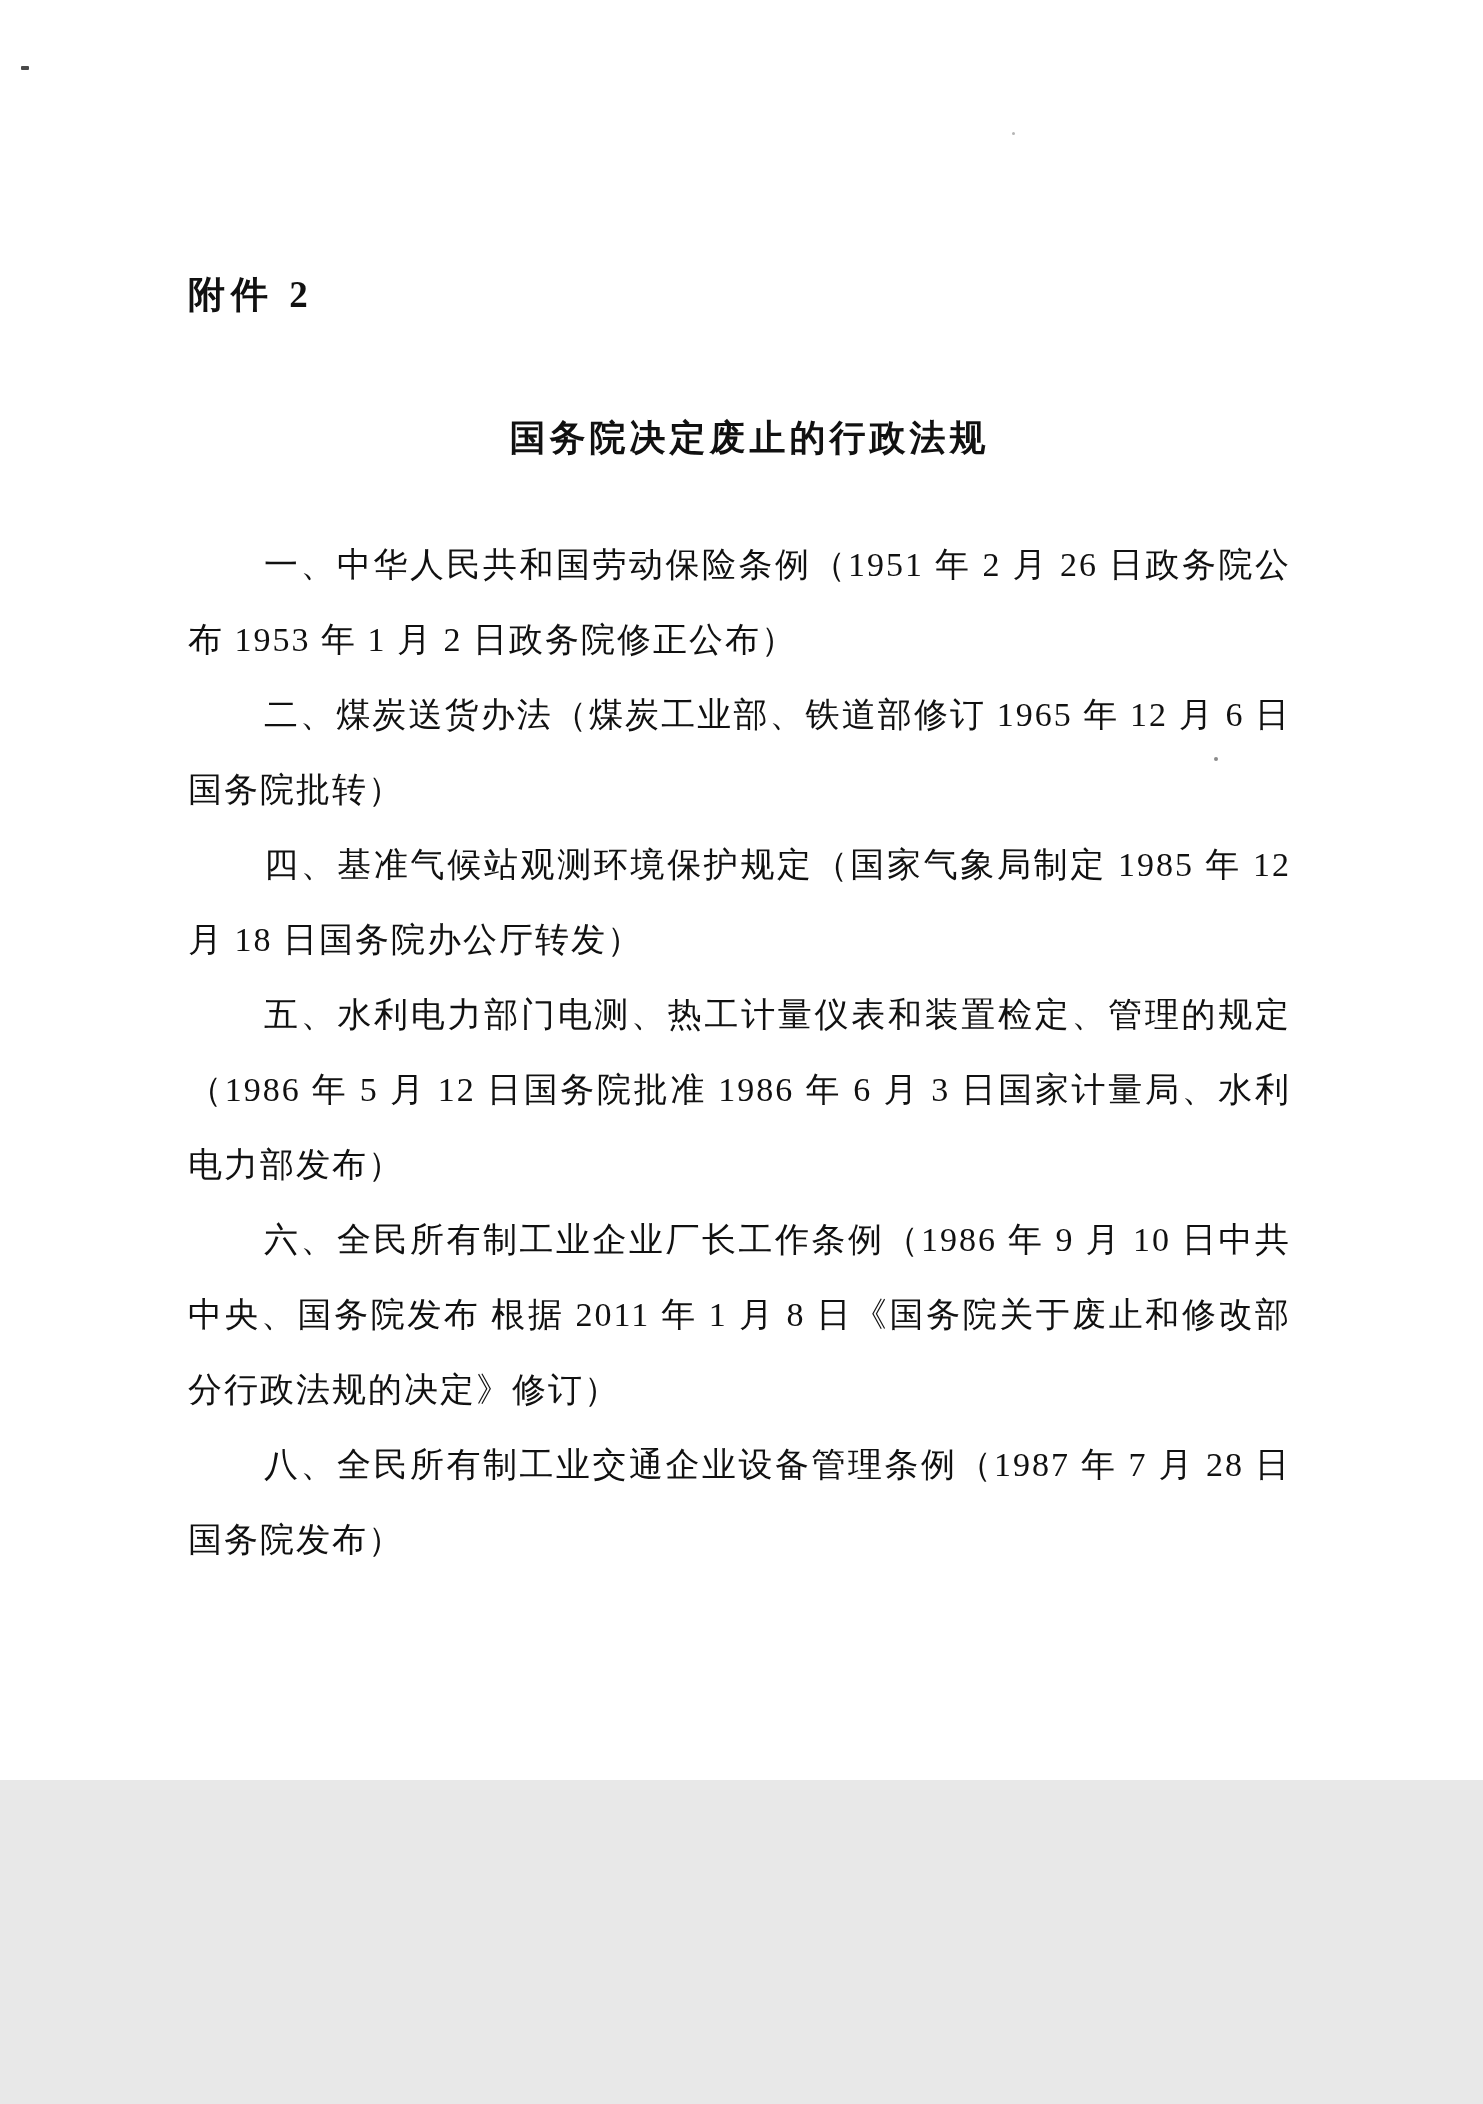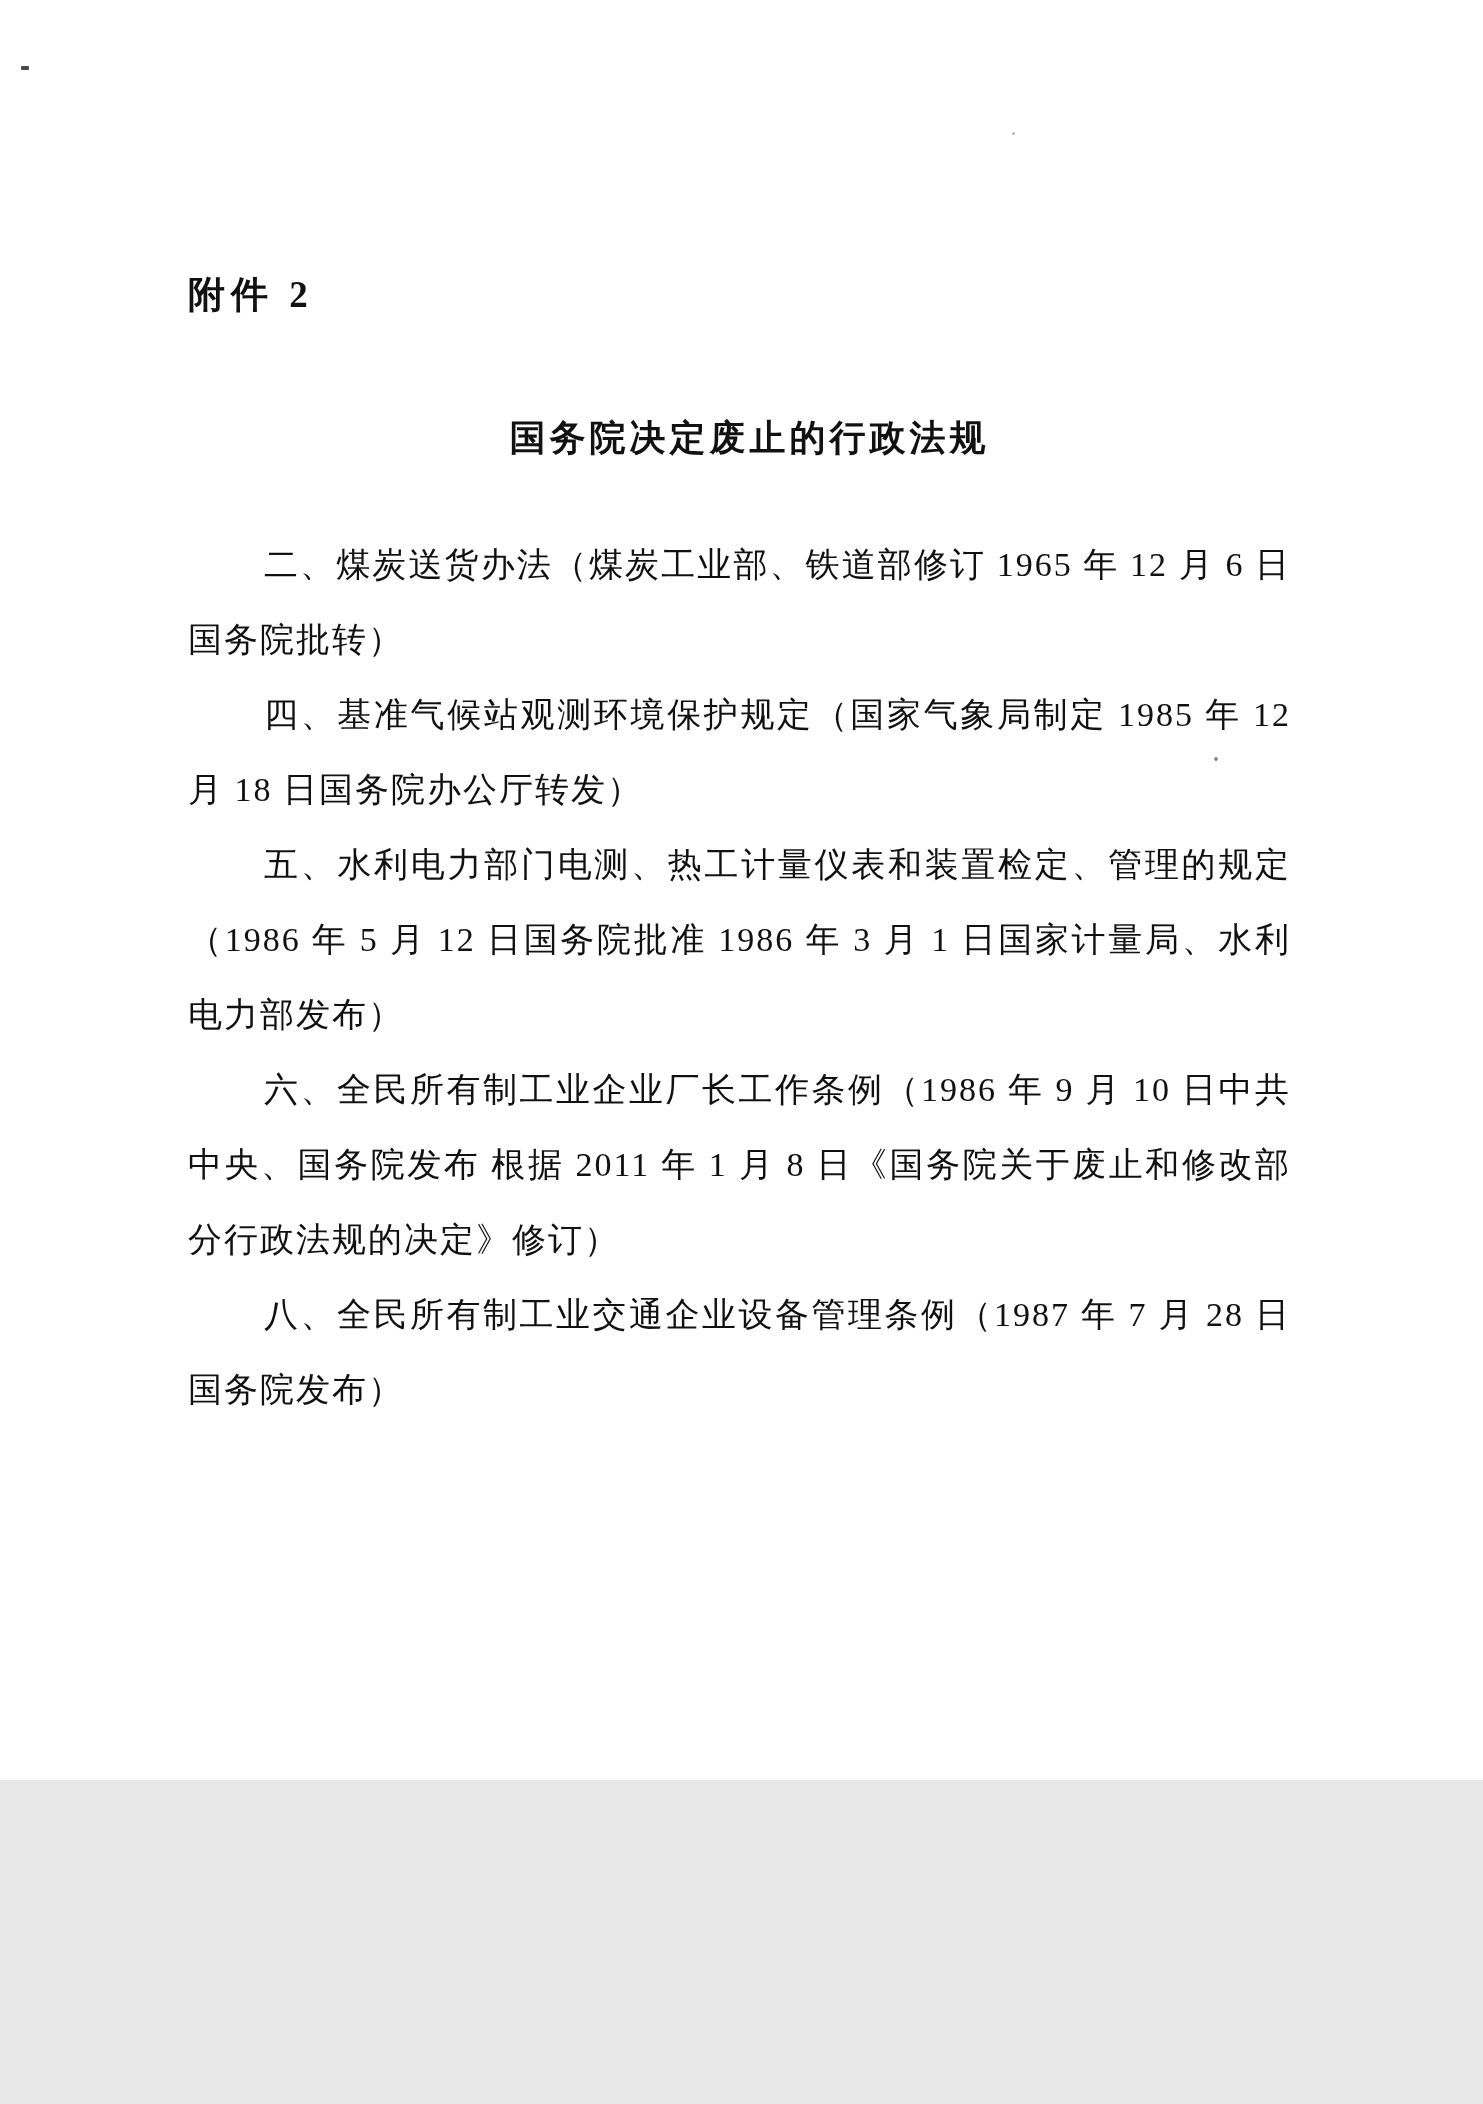--- a/index.html
+++ b/index.html
@@ -77,22 +77,23 @@
 
   <span class="speck speck-1"></span>
   <span class="speck speck-2"></span>
   <span class="speck speck-3"></span>
 
   <div class="attachment-label">附件 2</div>
 
   <h1 class="doc-title">国务院决定废止的行政法规</h1>
 
   <div class="doc-body">
+    <p class="doc-item">一、中华人民共和国劳动保险条例（1951 年 2 月 26 日政务院公布 1953 年 1 月 2 日政务院修正公布）</p>
     <p class="doc-item">二、煤炭送货办法（煤炭工业部、铁道部修订 1965 年 12 月 6 日国务院批转）</p>
     <p class="doc-item">四、基准气候站观测环境保护规定（国家气象局制定 1985 年 12 月 18 日国务院办公厅转发）</p>
-    <p class="doc-item">五、水利电力部门电测、热工计量仪表和装置检定、管理的规定（1986 年 5 月 12 日国务院批准 1986 年 3 月 1 日国家计量局、水利电力部发布）</p>
+    <p class="doc-item">五、水利电力部门电测、热工计量仪表和装置检定、管理的规定（1986 年 5 月 12 日国务院批准 1986 年 6 月 3 日国家计量局、水利电力部发布）</p>
     <p class="doc-item">六、全民所有制工业企业厂长工作条例（1986 年 9 月 10 日中共中央、国务院发布 根据 2011 年 1 月 8 日《国务院关于废止和修改部分行政法规的决定》修订）</p>
     <p class="doc-item">八、全民所有制工业交通企业设备管理条例（1987 年 7 月 28 日国务院发布）</p>
   </div>
 
   <div class="page-footer">— 7 —</div>
 
 </div>
 
 </body></html>

